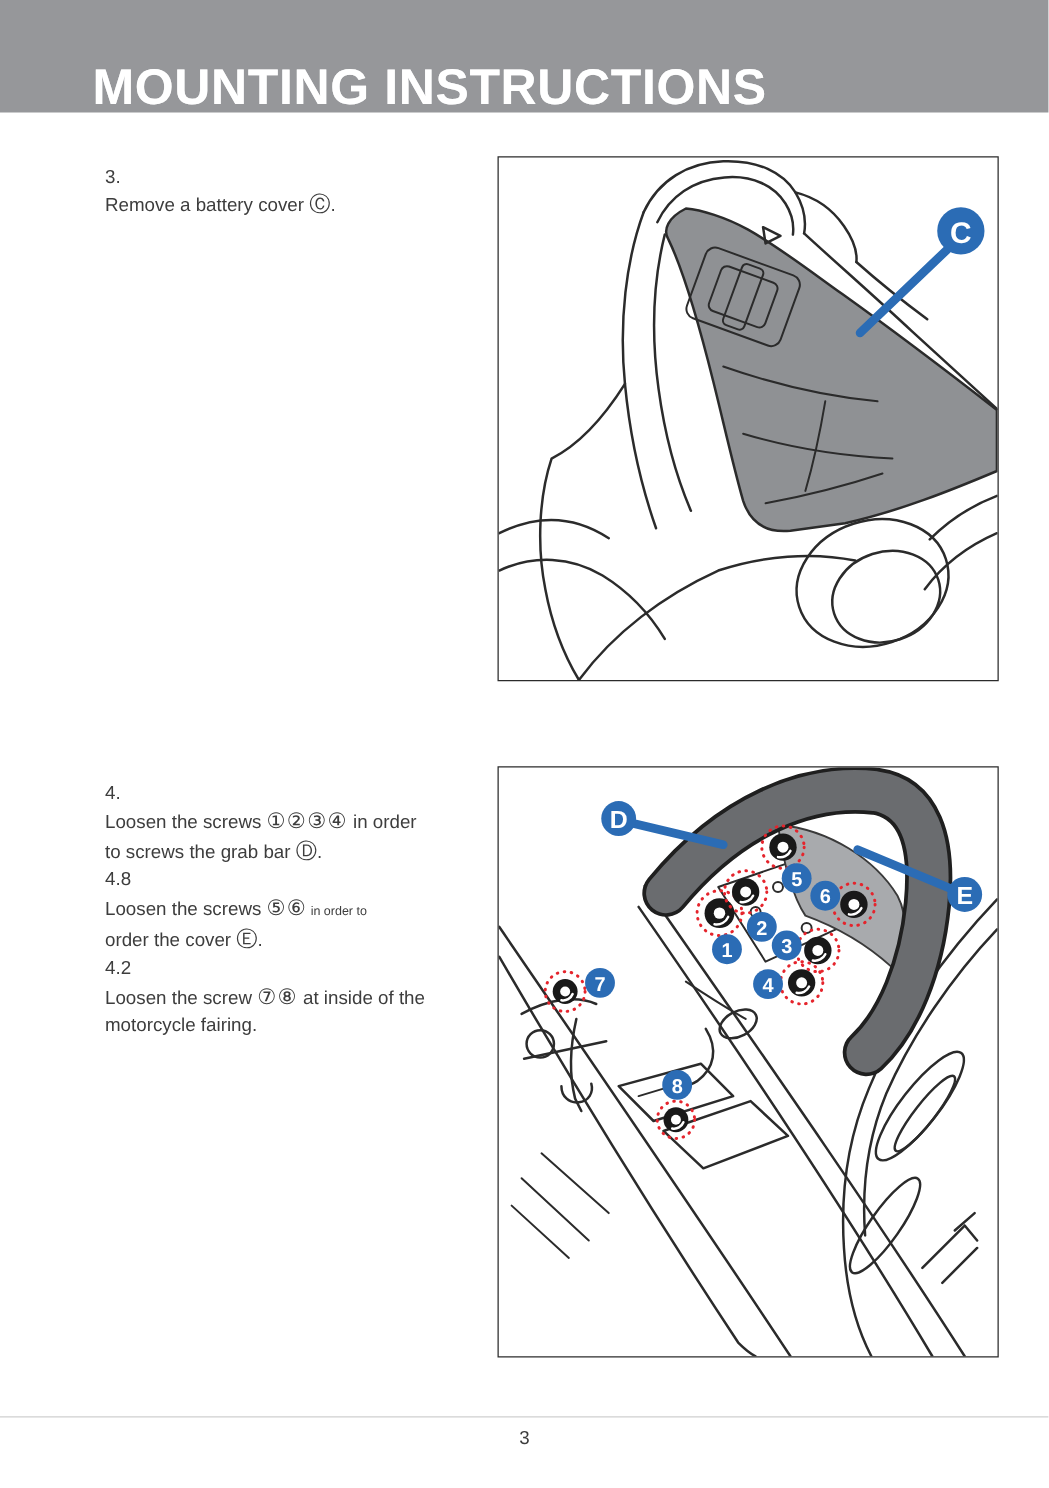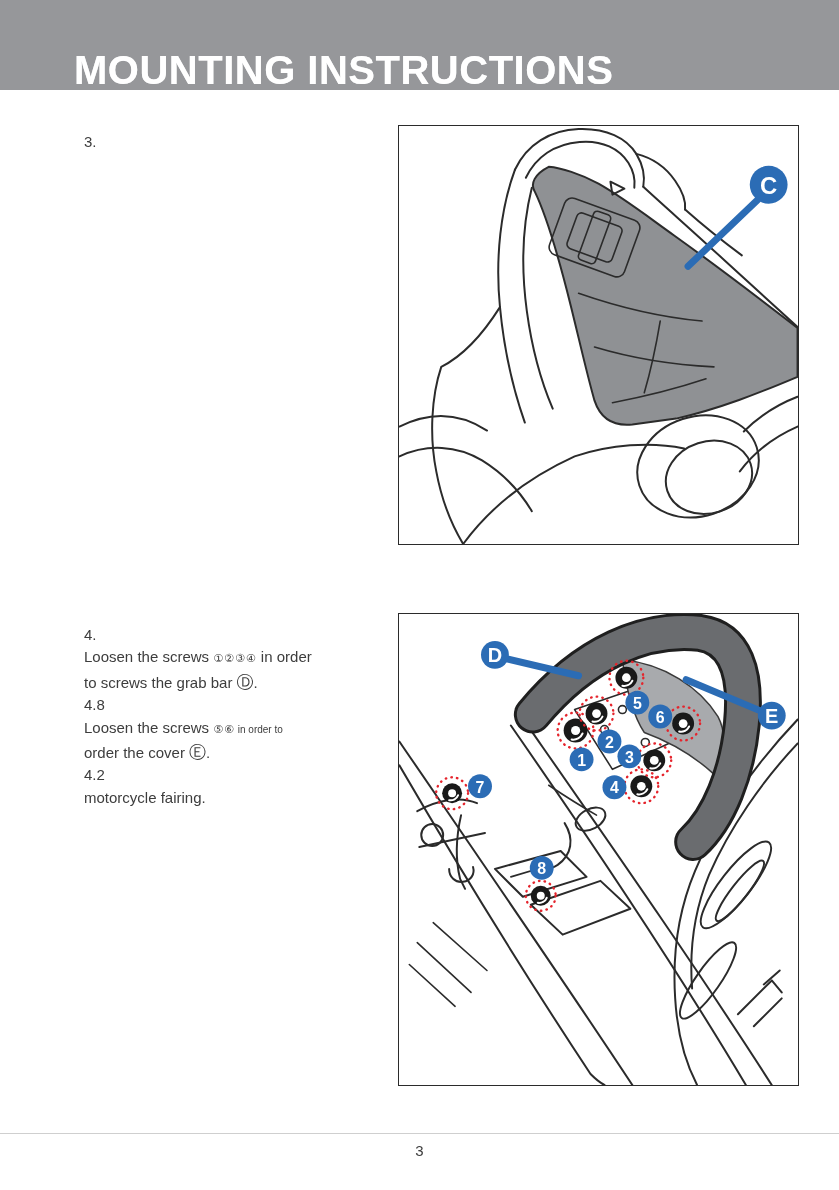--- a/index.html
+++ b/index.html
@@ -17,21 +17,21 @@
     white-space:nowrap;
     text-align:center;
   }
   .title-ghost { color:#DADBDD; }
   .title-clip { position:absolute; top:0; left:0; width:100%; height:90px; overflow:hidden; }
   .title-white { color:#ffffff; }
   
   .step { position:absolute; left:84px; color:#3d3d3d; font-size:15px; line-height:22.4px; }
   #step3 { top:131px; }
   #step4 { top:624px; width:310px; }
-  .glyph { font-family:"DejaVu Sans", sans-serif; font-size:11px; letter-spacing:1px; }
+  .glyph { font-family:"DejaVu Sans", sans-serif; font-size:17px; letter-spacing:1px; }
   .glyph-letter { font-family:"DejaVu Sans", sans-serif; font-size:17px; }
   .small { font-size:10px;text-align:center; }
   
   .figure { position:absolute; left:398px; width:401px; border:1.6px solid #2b2b2b; background:#fff; }
   #figure1 { top:125px; height:420px; }
   #figure2 { top:613px; height:473px; }
   .figure svg { display:block; width:100%; height:100%; }
   .ink path, .ink ellipse, .ink circle, .ink rect {
     fill:none; stroke:#2b2b2b; stroke-width:2; stroke-linecap:round; stroke-linejoin:round;
   }
@@ -58,30 +58,32 @@
 <div class="page">
 
   <div class="band"></div>
   <h1 class="title-ghost">MOUNTING INSTRUCTIONS</h1>
   <div class="title-clip">
     <h1 class="title-white">MOUNTING INSTRUCTIONS</h1>
   </div>
 
   <div class="step" id="step3">
     <div>3.</div>
+    <div><span>Remove a battery cover </span><span class="glyph-letter">Ⓒ</span><span>.</span></div>
   </div>
 
   <div class="step" id="step4">
     <div>4.</div>
     <div><span>Loosen the screws </span><span class="glyph">①②③④</span><span> in order</span></div>
     <div><span>to screws the grab bar </span><span class="glyph-letter">Ⓓ</span><span>.</span></div>
     <div>4.8</div>
     <div><span>Loosen the screws </span><span class="glyph">⑤⑥</span><span class="small"> in order to</span></div>
     <div><span>order the cover </span><span class="glyph-letter">Ⓔ</span><span>.</span></div>
     <div>4.2</div>
+    <div><span>Loosen the screw </span><span class="glyph">⑦⑧</span><span> at inside of the</span></div>
     <div>motorcycle fairing.</div>
   </div>
 
   <div class="figure" id="figure1">
     <svg viewBox="0 0 400 420">
       <g class="ink">
         <path d="M116,44 C128,18 152,4 180,3 C208,2 228,12 238,28 C244,38 247,50 245,61"></path>
         <path d="M127,52 C137,31 156,18 181,16 C204,14 221,23 230,37 C235,45 237,54 236,62"></path>
         <path d="M238,28 C254,32 268,42 277,55 C284,65 288,75 287,84"></path>
         <path d="M116,44 C102,82 96,132 101,182 C105,224 114,264 126,298"></path>

